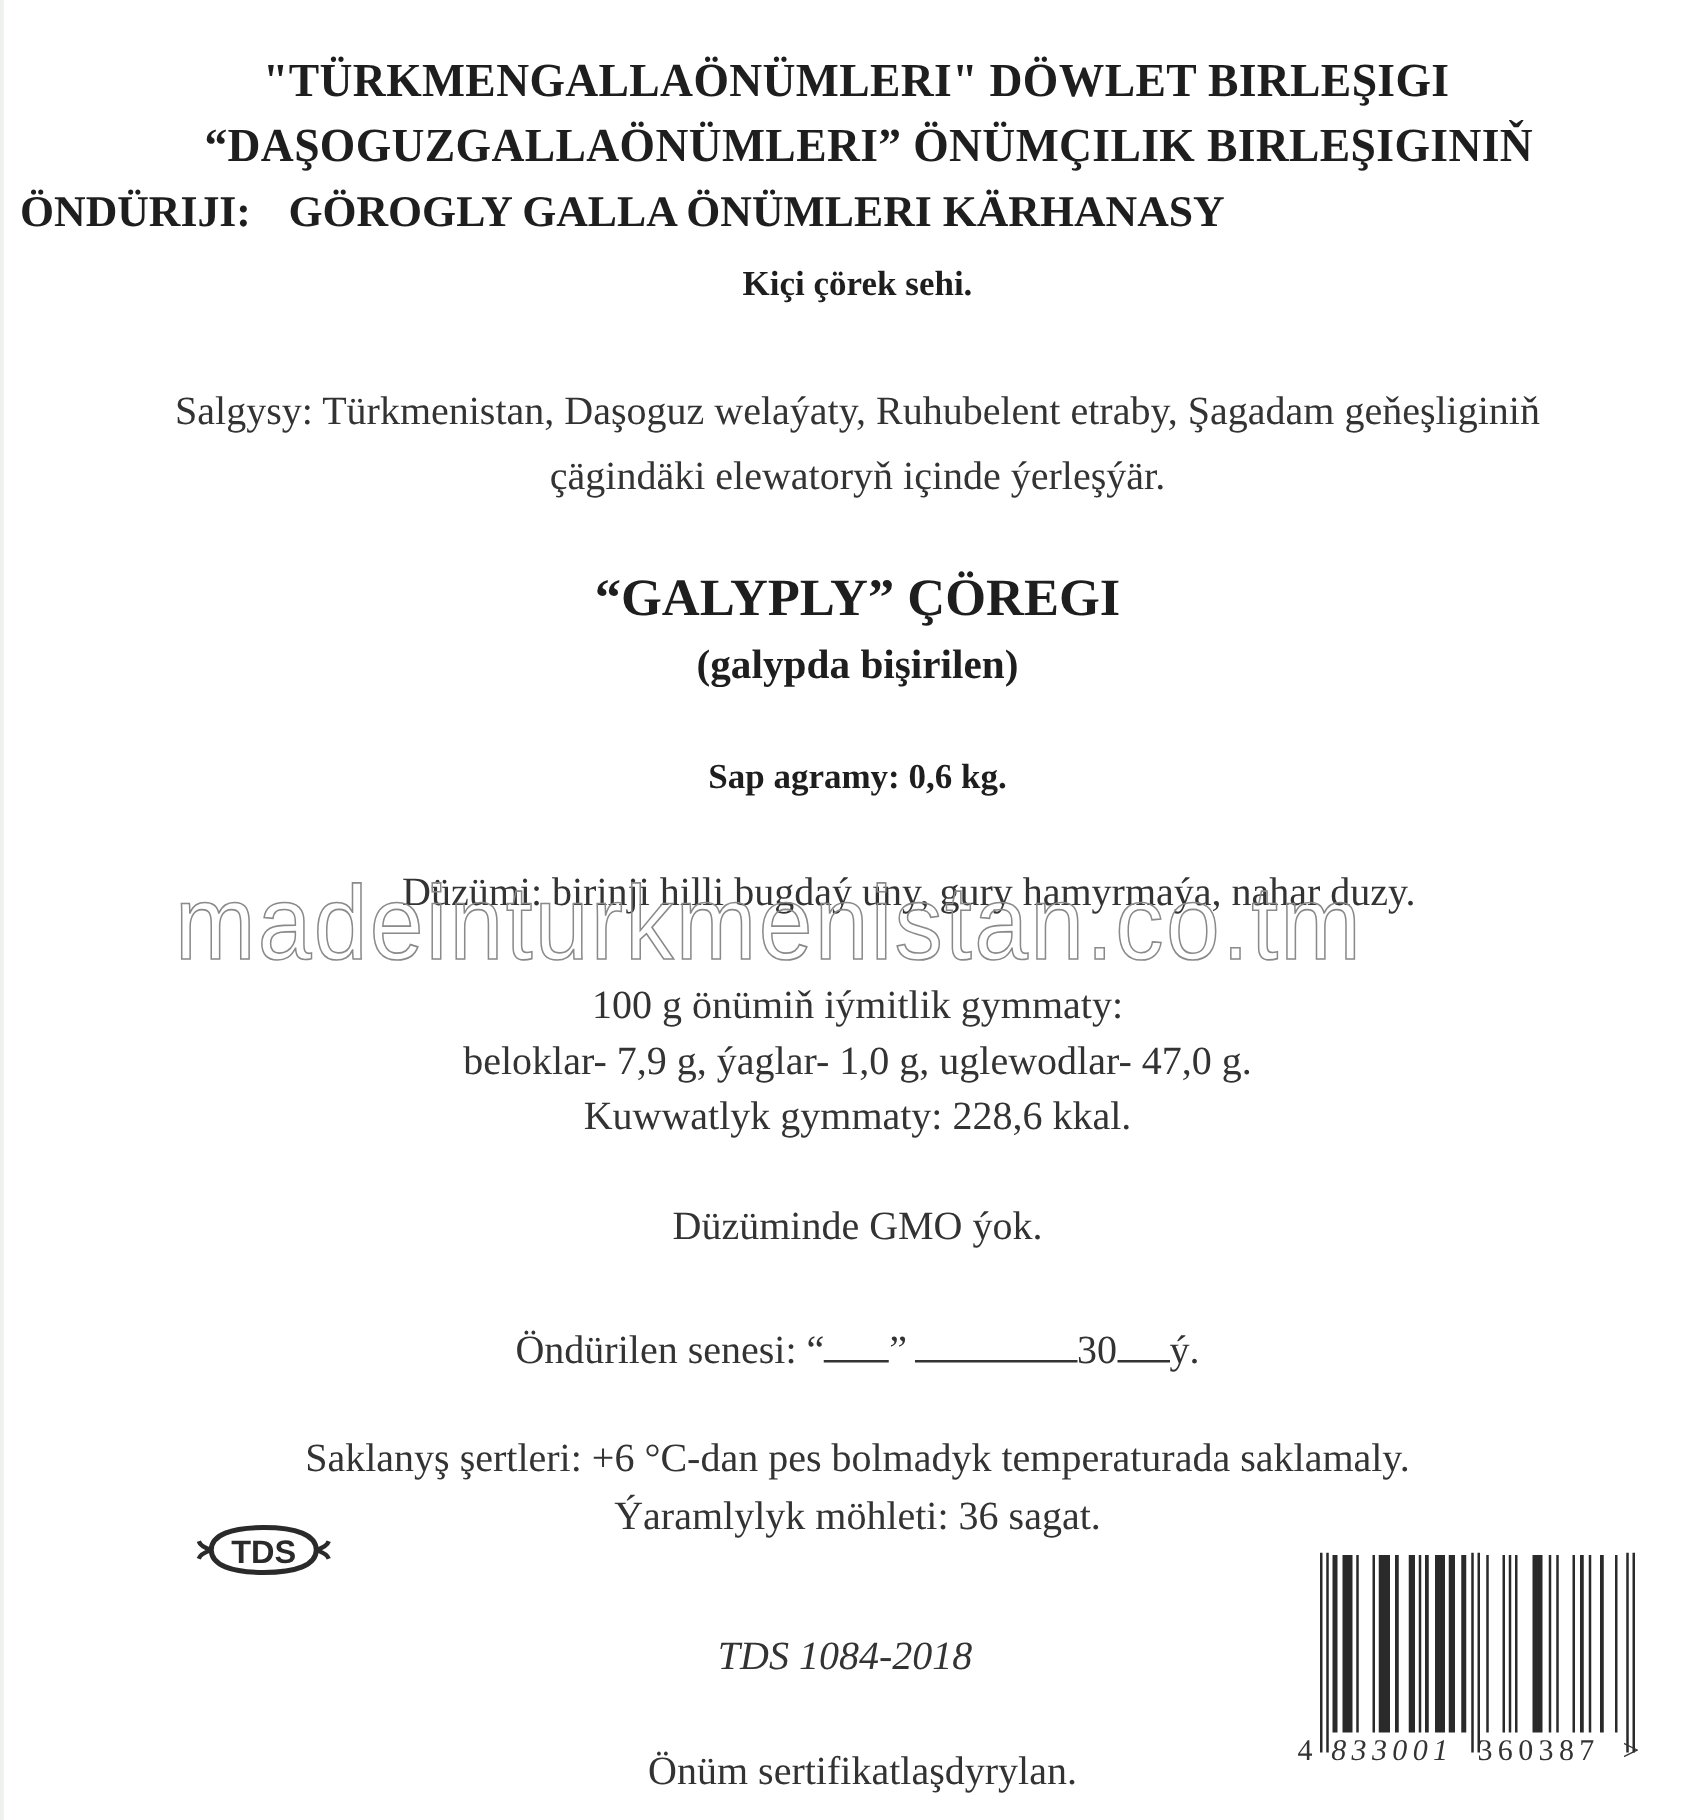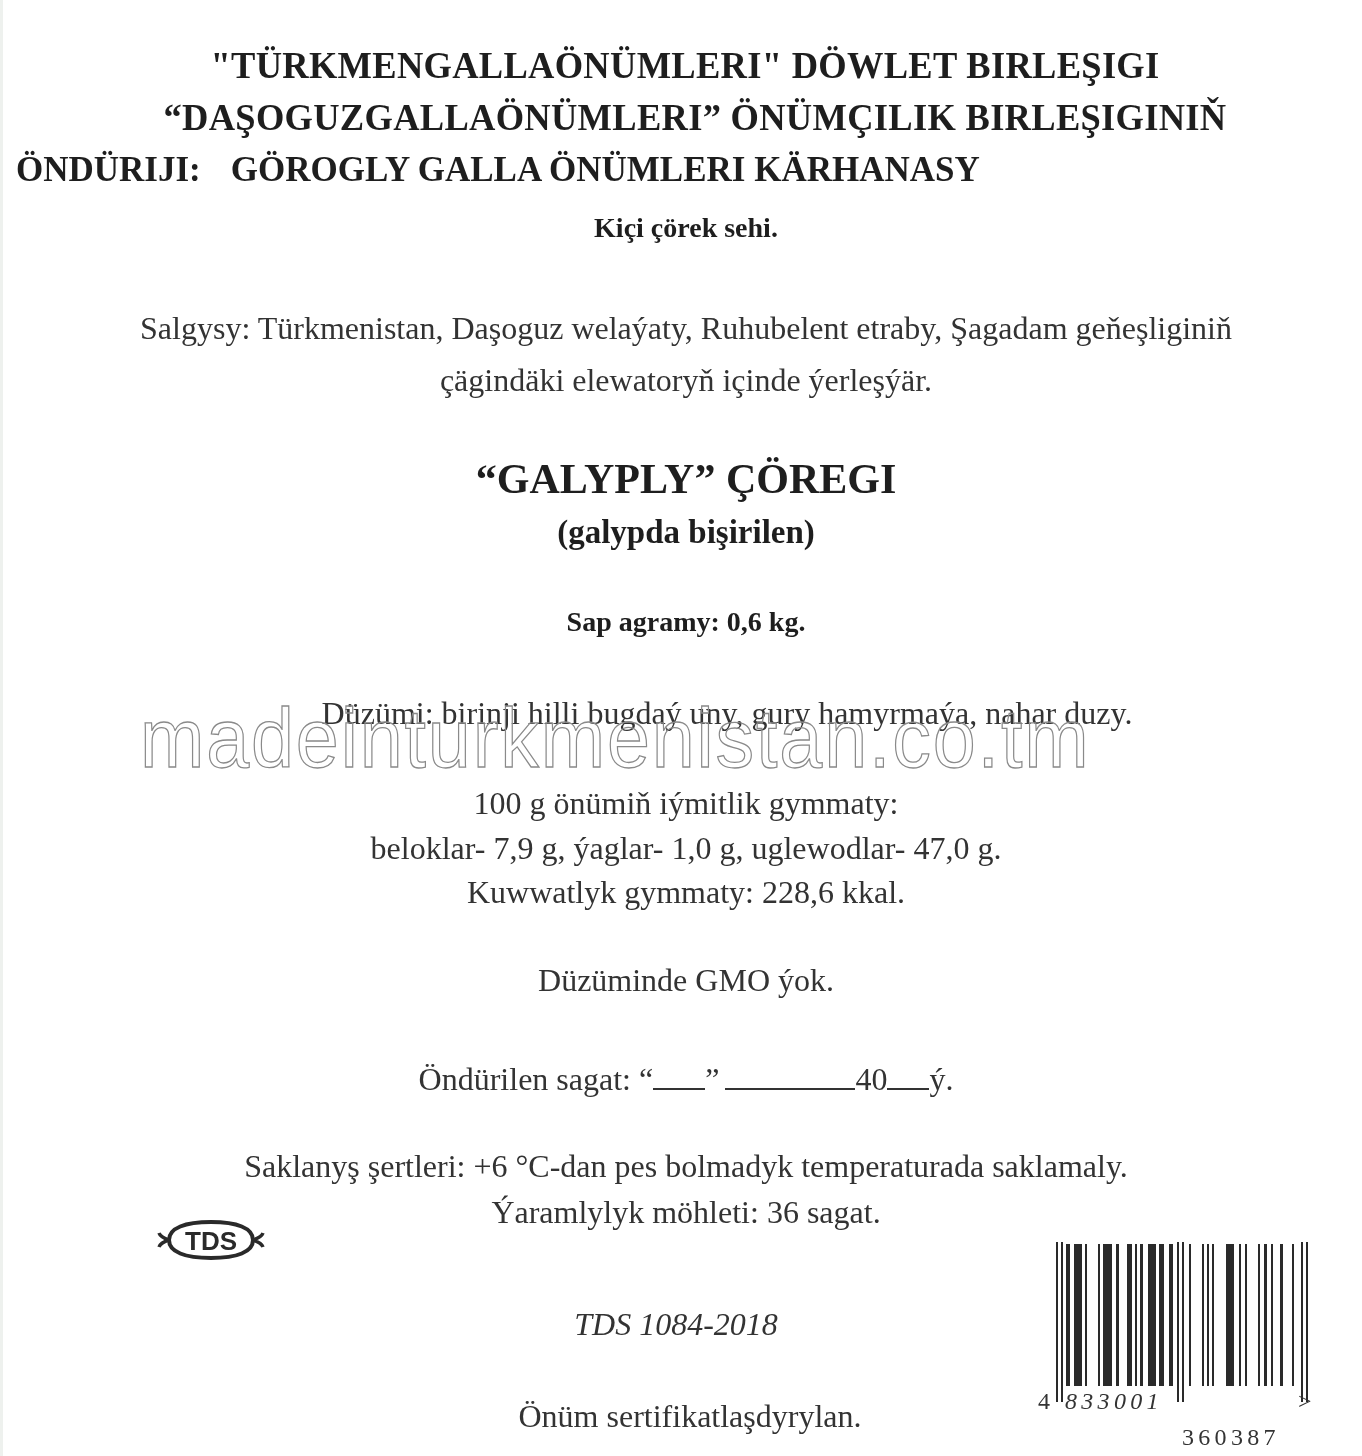--- a/index.html
+++ b/index.html
@@ -65,21 +65,21 @@
     position: absolute; left: 1038px; top: 1242px; width: 290px; height: 175px;
   }
   .barcode-bars { position: absolute; left: 0; top: 0; height: 172px; width: 290px; }
   .barcode-digits {
     position: absolute; top: 146px; left: 0; width: 300px;
     font-family: "Liberation Serif", serif; font-size: 24px; color: #333;
     white-space: nowrap; background: transparent;
   }
   .bd-first { position: absolute; left: 0; }
   .bd-g1 { position: absolute; left: 27px; letter-spacing: 4.3px; font-style: italic; }
-  .bd-g2 { position: absolute; left: 144px; letter-spacing: 4.3px; margin-top: 36px; }
+  .bd-g2 { position: absolute; left: 144px; letter-spacing: 4.3px; }
   .bd-end { position: absolute; left: 260px; }
   .left-edge {
     position: absolute; left: 0; top: 0; width: 3px; height: 1456px; background: #eef1ee;
   }
 </style>
 </head>
 <body>
 
 <div class="left-edge"></div>
 
@@ -100,22 +100,22 @@
 <div class="line reg" id="comp">Düzümi: birinji hilli bugdaý uny, gury hamyrmaýa, nahar duzy.</div>
 <div class="watermark">madeinturkmenistan.co.tm</div>
 
 <div class="line reg" id="nut1">100 g önümiň iýmitlik gymmaty:</div>
 <div class="line reg" id="nut2">beloklar- 7,9 g, ýaglar- 1,0 g, uglewodlar- 47,0 g.</div>
 <div class="line reg" id="nut3">Kuwwatlyk gymmaty: 228,6 kkal.</div>
 
 <div class="line reg" id="gmo">Düzüminde GMO ýok.</div>
 
 <div class="line reg" id="date">
-  <span>Öndürilen sagat:</span>
-  <span>“</span><span class="blank" style="width:52px"></span><span>”</span><span class="blank" style="width:130px;margin-left:6px"></span><span>40</span><span class="blank" style="width:42px"></span><span>ý.</span>
+  <span>Öndürilen senesi:</span>
+  <span>“</span><span class="blank" style="width:52px"></span><span>”</span><span class="blank" style="width:130px;margin-left:6px"></span><span>30</span><span class="blank" style="width:42px"></span><span>ý.</span>
 </div>
 
 <div class="line reg" id="store">Saklanyş şertleri: +6 °C-dan pes bolmadyk temperaturada saklamaly.</div>
 <div class="line reg" id="shelf">Ýaramlylyk möhleti: 36 sagat.</div>
 
 <div class="tds-logo">
   <svg width="112" height="48" viewBox="0 0 112 48">
     <path d="M14 24 C14 12, 30 6, 56 6 C82 6, 98 12, 98 24 C98 36, 82 42, 56 42 C30 42, 14 36, 14 24 Z" fill="none" stroke="#2a2a2a" stroke-width="4"></path>
     <path d="M14 24 C8 22, 5 20, 4 17 M14 24 C8 26, 5 28, 4 31 M98 24 C104 22, 107 20, 108 17 M98 24 C104 26, 107 28, 108 31" fill="none" stroke="#2a2a2a" stroke-width="3.5"></path>
     <text x="56" y="34" text-anchor="middle" font-family="Liberation Sans, DejaVu Sans, sans-serif" font-weight="bold" font-size="26" fill="#2a2a2a">TDS</text>

